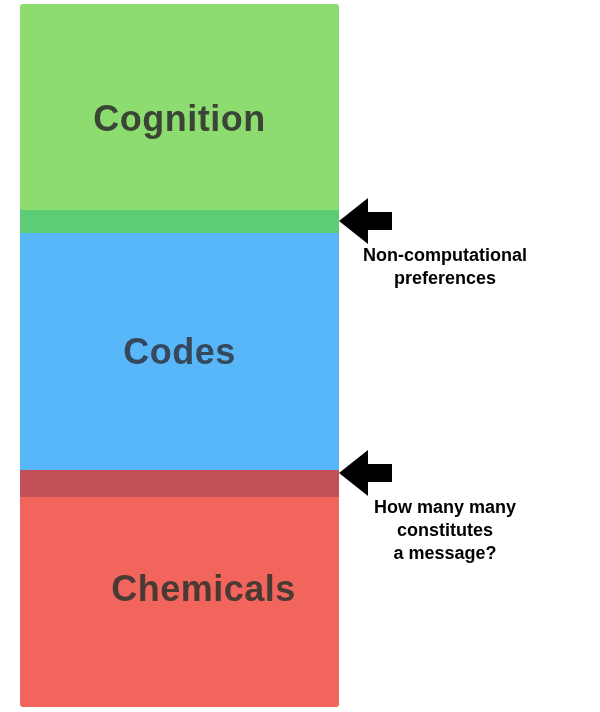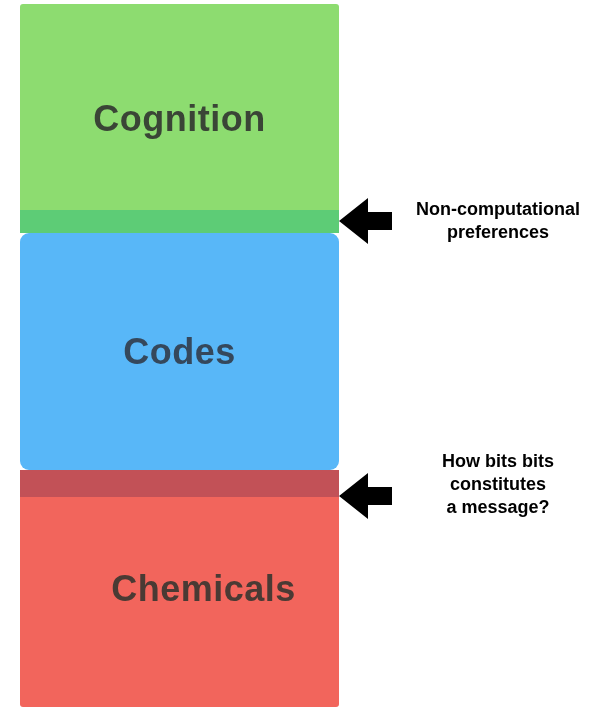--- a/index.html
+++ b/index.html
@@ -33,29 +33,29 @@
     font-size: 36px;
     font-weight: 700;
     letter-spacing: 0.5px;
   }
   .strip {
     position: absolute;
     left: 0;
     width: 100%;
   }
   .block-cognition { height: 229px; }
-  .block-codes { height: 237px; border-radius: 9px; }
+  .block-codes { height: 237px; }
   .block-chemicals { height: 237px; }
   .strip-bottom { bottom: 0; height: 23px; }
   .strip-top { top: 0; height: 27px; }
   .annotation {
     position: absolute;
     display: flex;
-    flex-direction: row;
-    align-items: flex-end;
+    flex-direction: column;
+    align-items: flex-start;
   }
   .annotation-arrow {
     flex: 0 0 auto;
     display: block;
   }
   .annotation-text {
     font-size: 18px;
     font-weight: 700;
     line-height: 23px;
     color: #000000;
@@ -95,18 +95,18 @@
       <polygon points="0,23 29,0 29,14 53,14 53,32 29,32 29,46" fill="#000000"></polygon>
     </svg>
     <div class="annotation-text">Non-computational
 preferences</div>
   </div>
 
   <div class="annotation annotation-2">
     <svg class="annotation-arrow" width="53" height="46" viewBox="0 0 53 46">
       <polygon points="0,23 29,0 29,14 53,14 53,32 29,32 29,46" fill="#000000"></polygon>
     </svg>
-    <div class="annotation-text">How bits bits
+    <div class="annotation-text">How many many
 constitutes
 a message?</div>
   </div>
 
 </div>
 
 </body></html>

